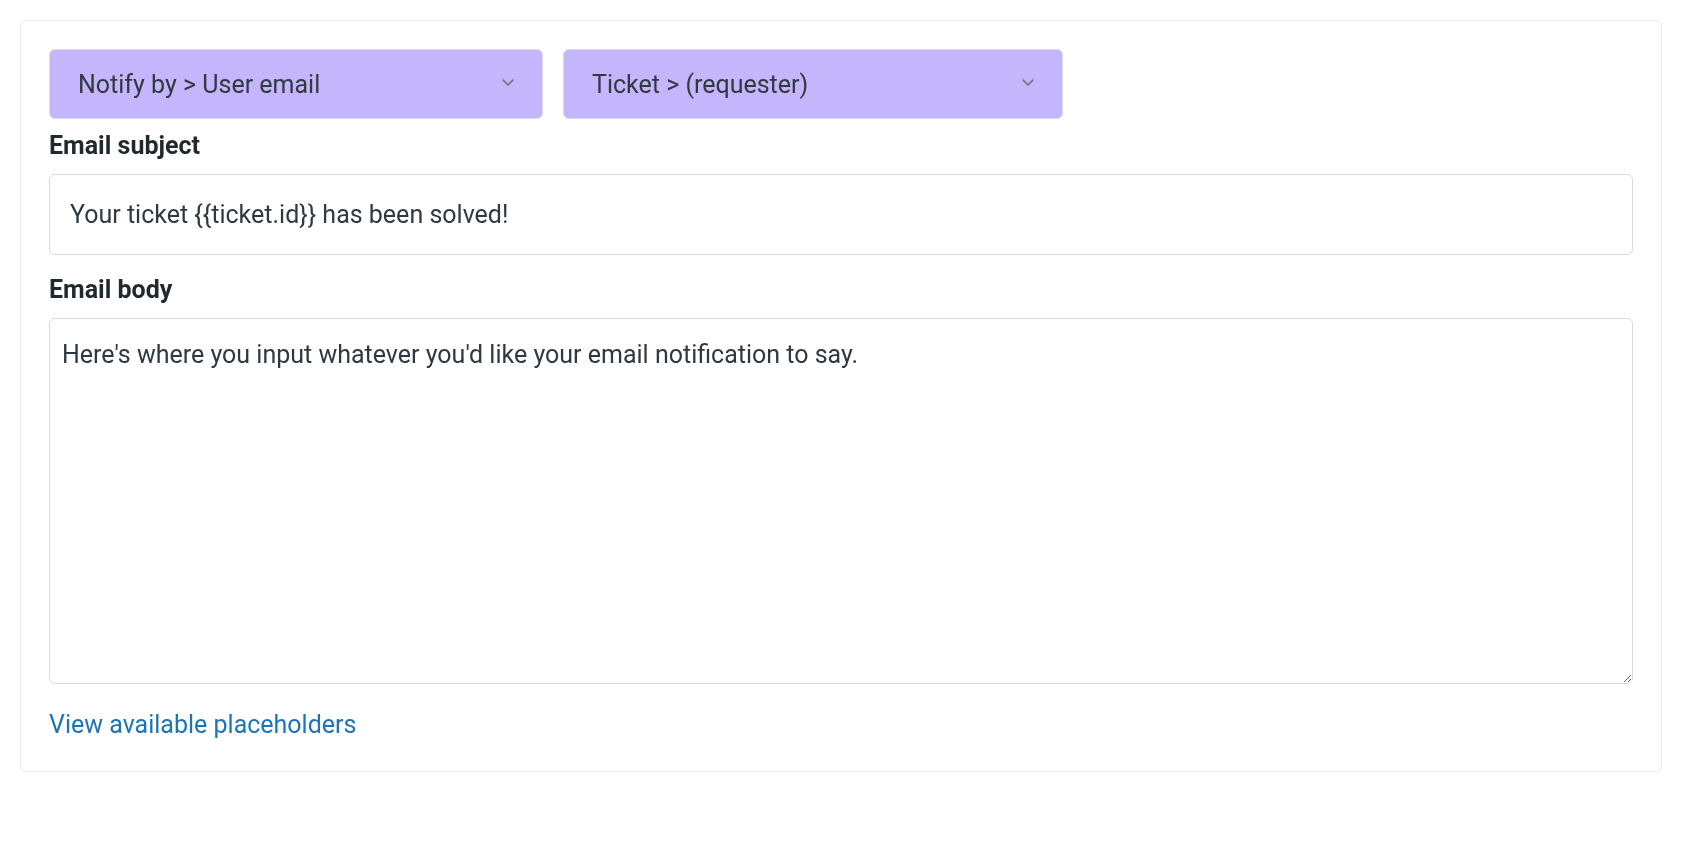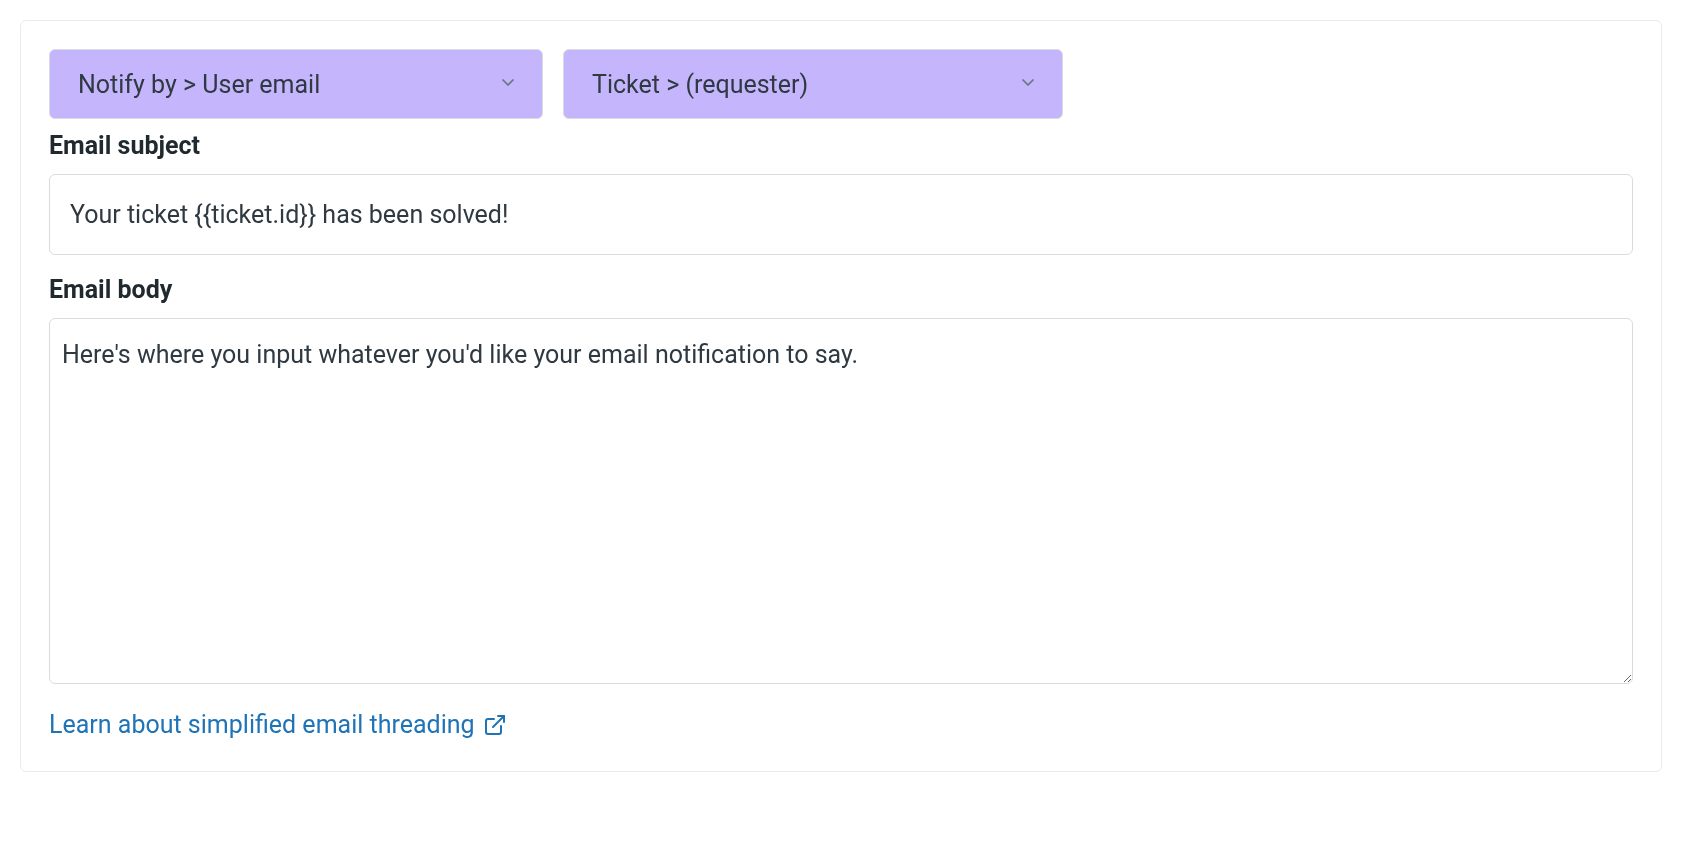--- a/index.html
+++ b/index.html
@@ -133,24 +133,17 @@
     <input type="text" class="input-text" value="Your ticket {{ticket.id}} has been solved!" style="">
   </div>
 
   <div>
     <div class="label">Email body</div>
     <textarea class="textarea" style="">Here's where you input whatever you'd like your email notification to say.</textarea>
   </div>
 
   <div class="footer-links">
     <a class="link">
-      <span>Learn about simplified email threading</span>
-      <span class="ext-icon">
-        <svg width="24" height="24" viewBox="0 0 24 24" fill="none" stroke="currentColor" stroke-width="2" stroke-linecap="round" stroke-linejoin="round">
-          <path d="M18 13v6a2 2 0 0 1-2 2H5a2 2 0 0 1-2-2V8a2 2 0 0 1 2-2h6"></path>
-          <polyline points="15 3 21 3 21 9"></polyline>
-          <line x1="10" y1="14" x2="21" y2="3"></line>
-        </svg>
-      </span>
+      <span>View available placeholders</span>
     </a>
   </div>
 
 </div>
 
 </body></html>

